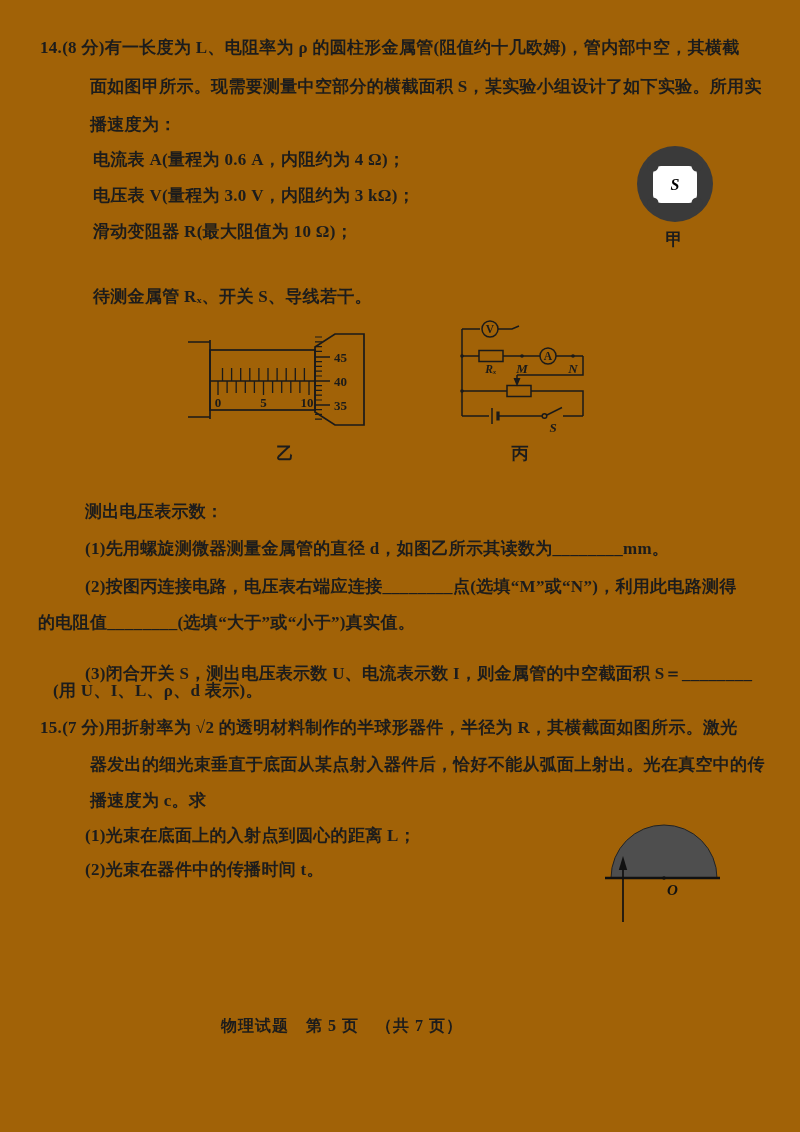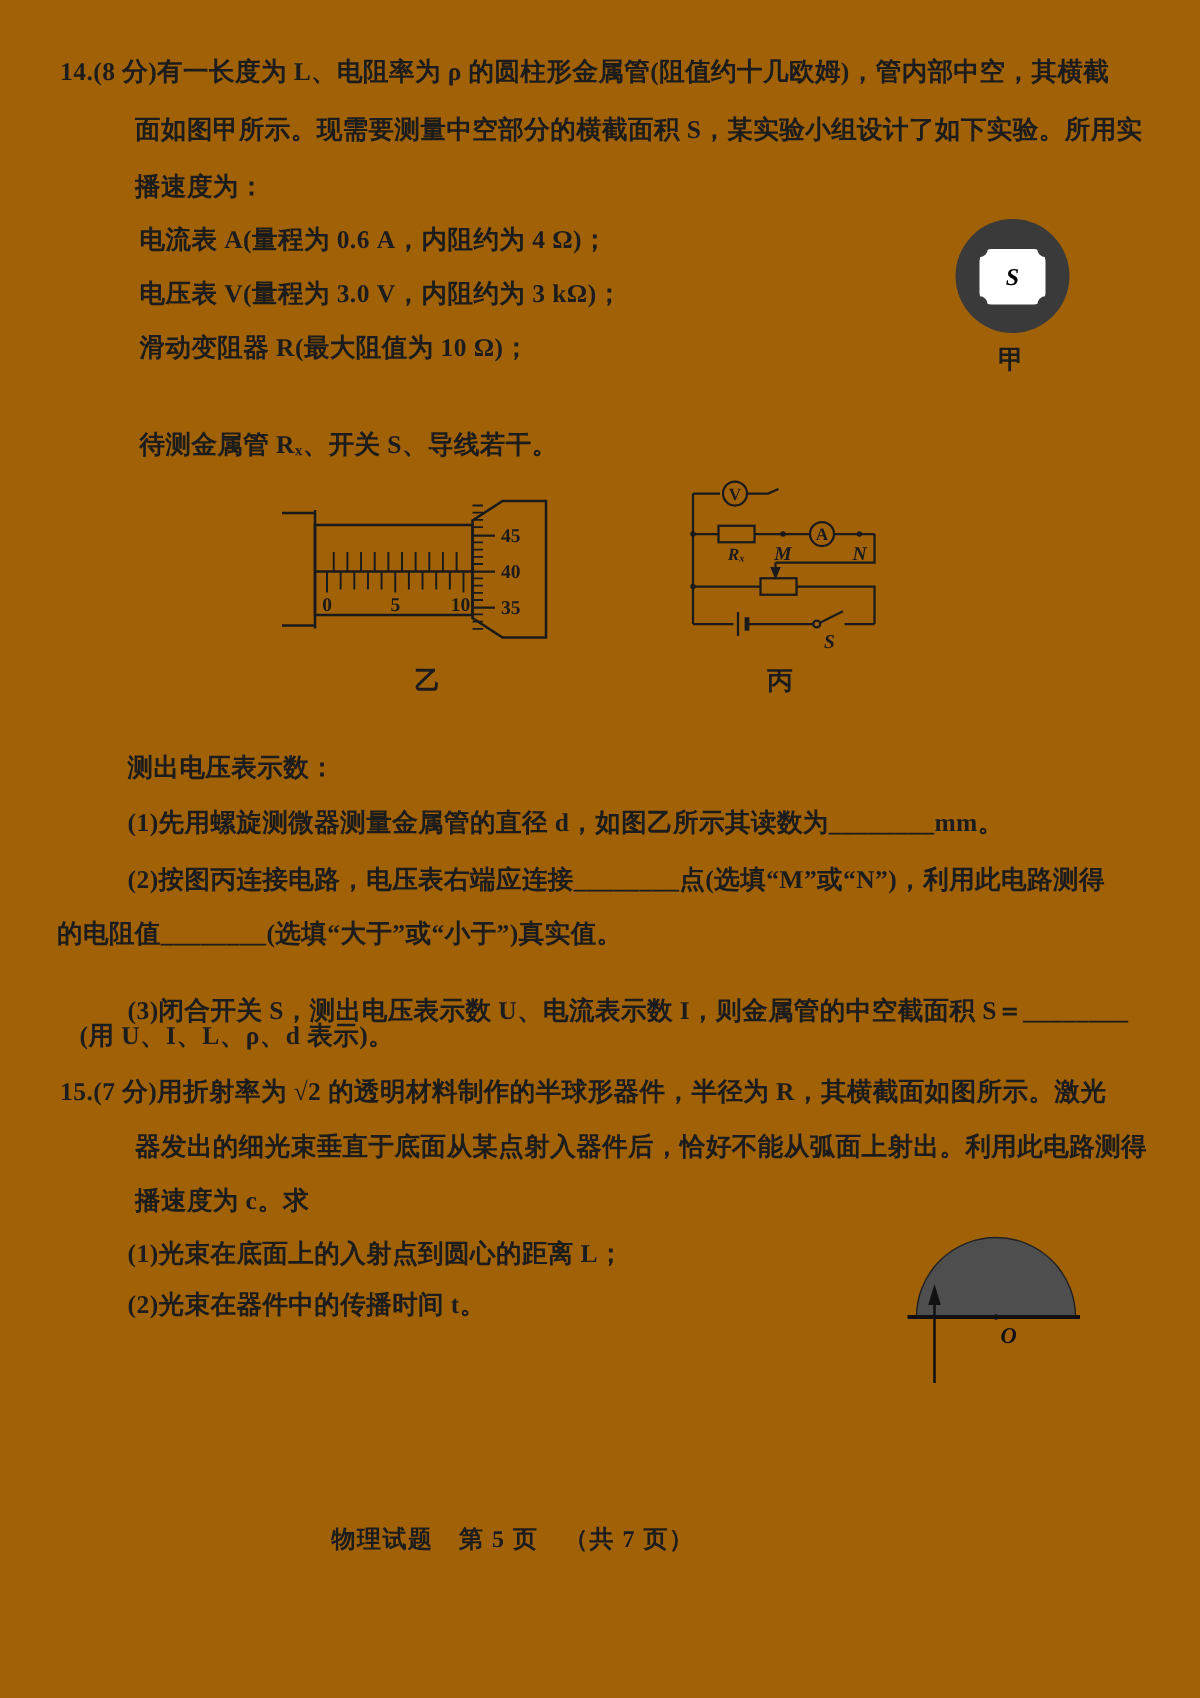--- a/index.html
+++ b/index.html
@@ -116,21 +116,21 @@
   <div class="figlabel" style="left:498px;top:442px;">丙</div>
 
   <div class="line" style="left:85px;top:500px;">测出电压表示数：</div>
   <div class="line" style="left:85px;top:537px;">(1)先用螺旋测微器测量金属管的直径 d，如图乙所示其读数为________mm。</div>
   <div class="line" style="left:85px;top:575px;">(2)按图丙连接电路，电压表右端应连接________点(选填“M”或“N”)，利用此电路测得</div>
   <div class="line" style="left:38px;top:611px;">的电阻值________(选填“大于”或“小于”)真实值。</div>
   <div class="line" style="left:85px;top:646px;margin-top:16px;">(3)闭合开关 S，测出电压表示数 U、电流表示数 I，则金属管的中空截面积 S＝________</div>
   <div class="line" style="left:53px;top:679px;">(用 U、I、L、ρ、d 表示)。</div>
 
   <div class="line" style="left:40px;top:716px;">15.(7 分)用折射率为 √2 的透明材料制作的半球形器件，半径为 R，其横截面如图所示。激光</div>
-  <div class="line" style="left:90px;top:753px;">器发出的细光束垂直于底面从某点射入器件后，恰好不能从弧面上射出。利用此电路测得</div>
+  <div class="line" style="left:90px;top:753px;">器发出的细光束垂直于底面从某点射入器件后，恰好不能从弧面上射出。光在真空中的传</div>
   <div class="line" style="left:90px;top:789px;text-align:right;">播速度为 c。求</div>
   <div class="line" style="left:85px;top:824px;">(1)光束在底面上的入射点到圆心的距离 L；</div>
   <div class="line" style="left:85px;top:858px;">(2)光束在器件中的传播时间 t。</div>
 
   <svg style="left:595px;top:812px;" width="135" height="115" viewBox="0 0 135 115">
     <path d="M16 66 A53 53 0 0 1 122 66 Z" fill="#4e4e4e" stroke="#222222" stroke-width="1"></path>
     <path d="M10 66 H125" stroke="#111111" stroke-width="2.6"></path>
     <circle cx="69" cy="66" r="1.8" fill="#111111"></circle>
     <path d="M28 110 V56" stroke="#111111" stroke-width="1.7"></path>
     <polygon points="28,44 23.8,58 32.2,58" fill="#111111"></polygon>

